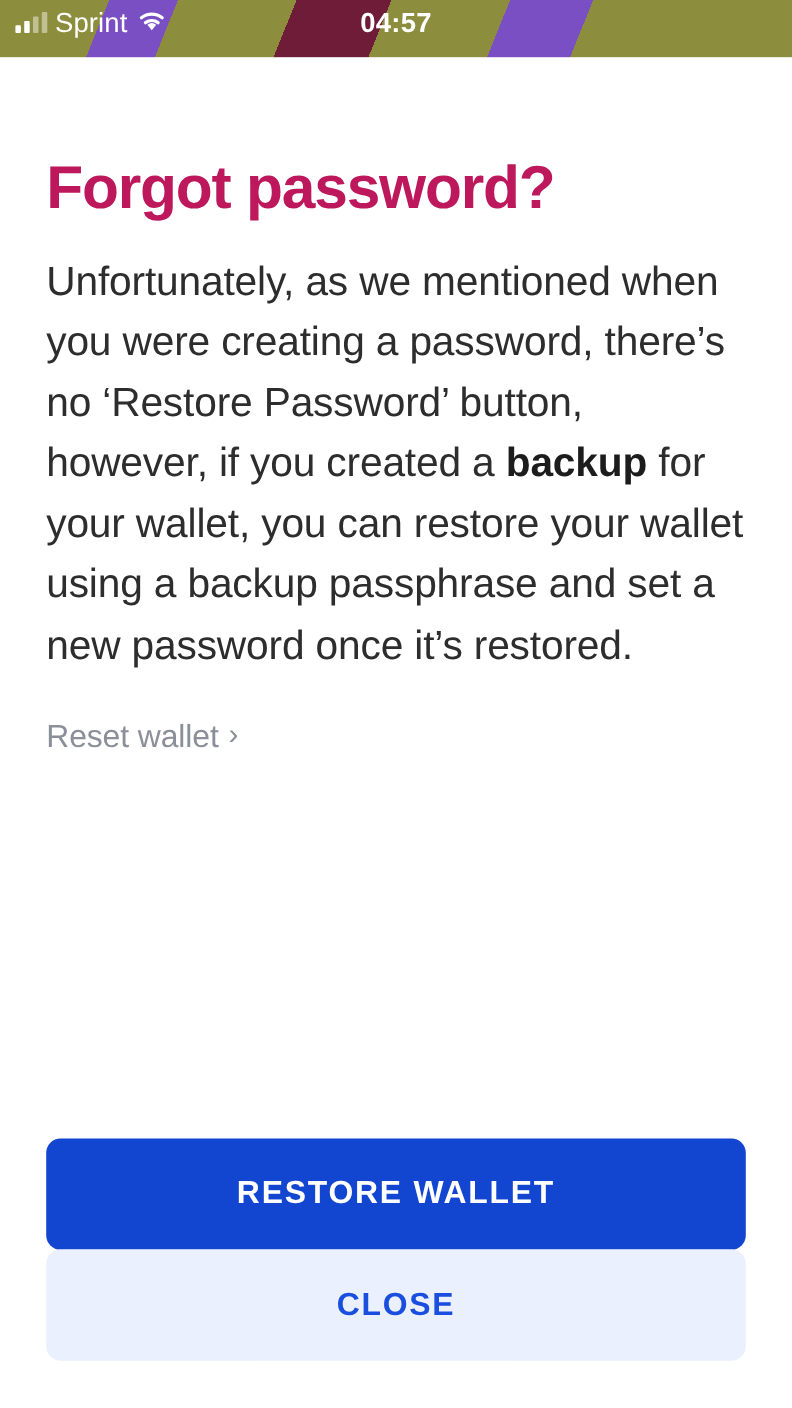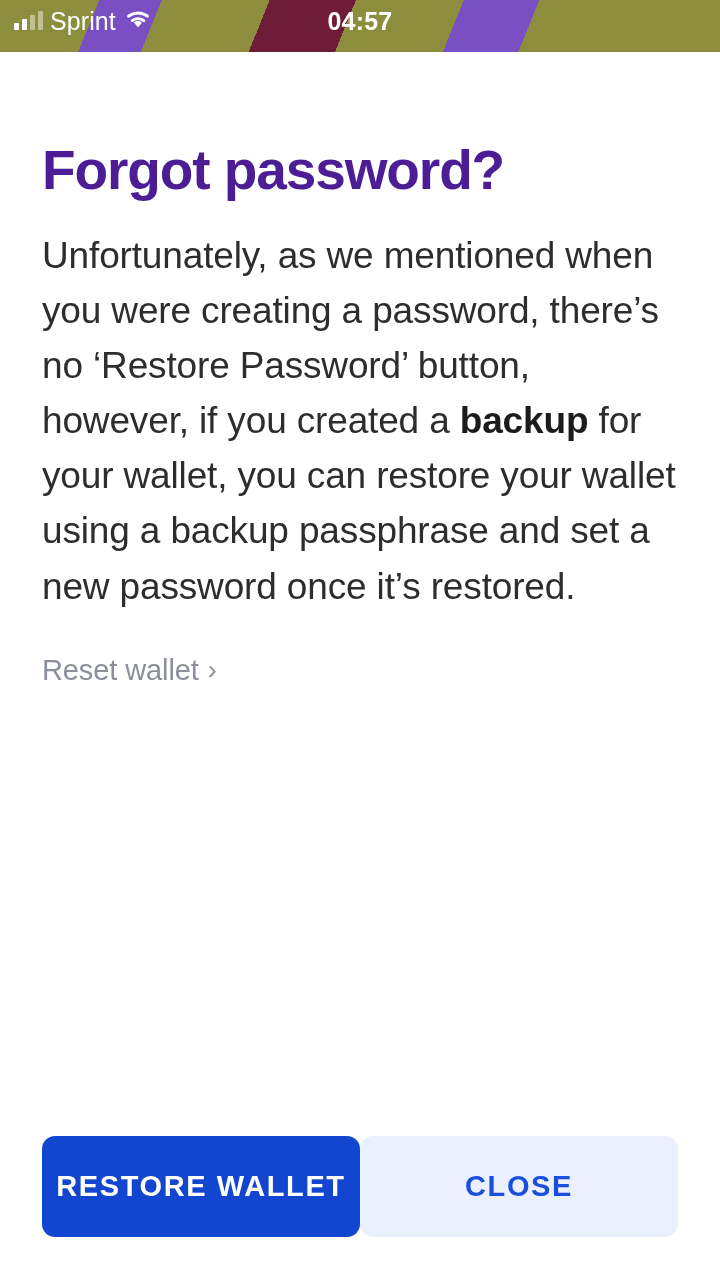--- a/index.html
+++ b/index.html
@@ -50,40 +50,40 @@
 
   
   #sheet{
     position:absolute; left:0; top:50px; width:720px; height:1230px;
     background:#ffffff; border-radius:22px 22px 0 0; z-index:2;
   }
 
   #content{ position:absolute; left:0; top:0; width:720px; padding:92px 42px 0 42px; }
 
   #page-title{
-    color:#4c1d95; font-size:55px; font-weight:700; letter-spacing:-1.1px;
+    color:#be185d; font-size:55px; font-weight:700; letter-spacing:-1.1px;
     line-height:1.05;
   }
 
   #body-text{
     margin-top:28px; color:#2d2d2d; font-size:37px; line-height:1.49;
     letter-spacing:-.15px; max-width:640px;
   }
   #body-text b{ font-weight:700; color:#1c1c1c; }
 
   #reset-link{
-    margin-top:40px; display:inline-flex; align-items:center; gap:9px;
+    margin-top:40px; display:inline-flex; gap:9px;
     color:#8b8f99; font-size:29px; letter-spacing:-.1px; cursor:pointer;
   }
   .chev{ font-size:27px; line-height:1; color:#8b8f99; font-weight:400; }
 
   
   #button-stack{
     position:absolute; left:42px; right:42px; bottom:43px;
-    display:flex; flex-direction:row; 
+    display:flex; flex-direction:column; 
   }
   .btn{
     width:100%; height:101px; border:none; border-radius:13px;
     font-family:"Liberation Sans", sans-serif;
     font-size:29px; font-weight:700; letter-spacing:1.6px; cursor:pointer;
     display:flex; align-items:center; justify-content:center;
   }
   #restore-wallet-button{ background:#1346d0; color:#ffffff; }
   #close-button{ background:#eaf0fd; color:#1a4ede; }
 </style>

